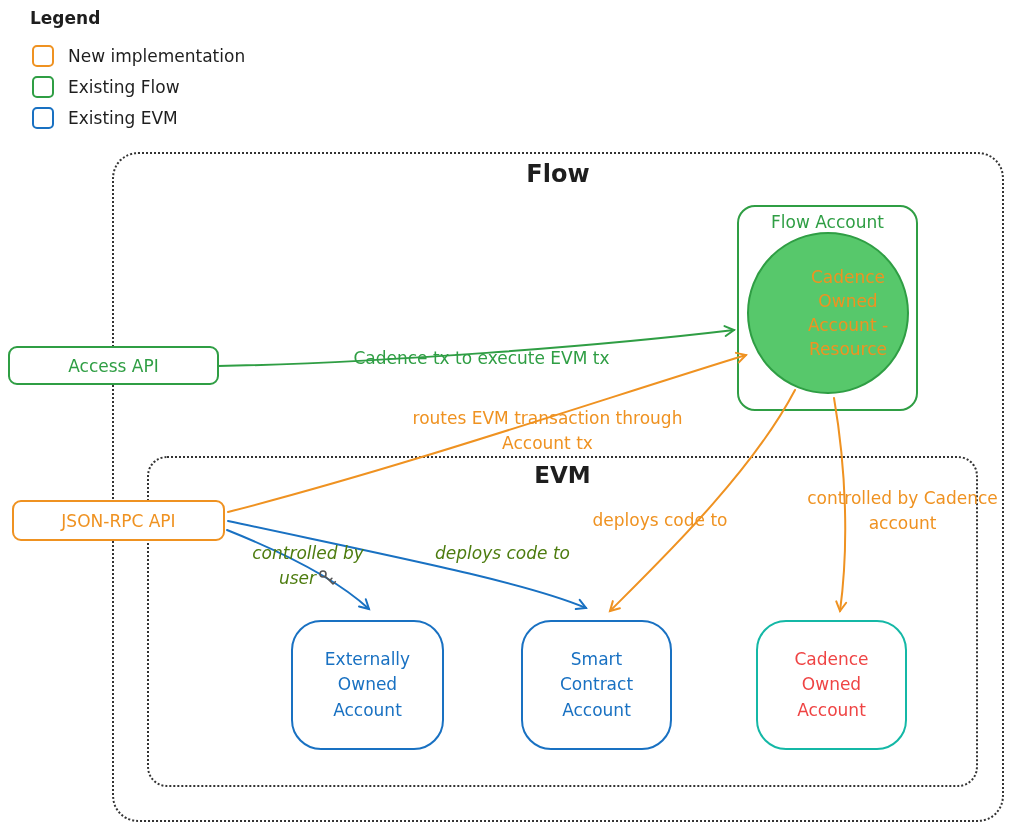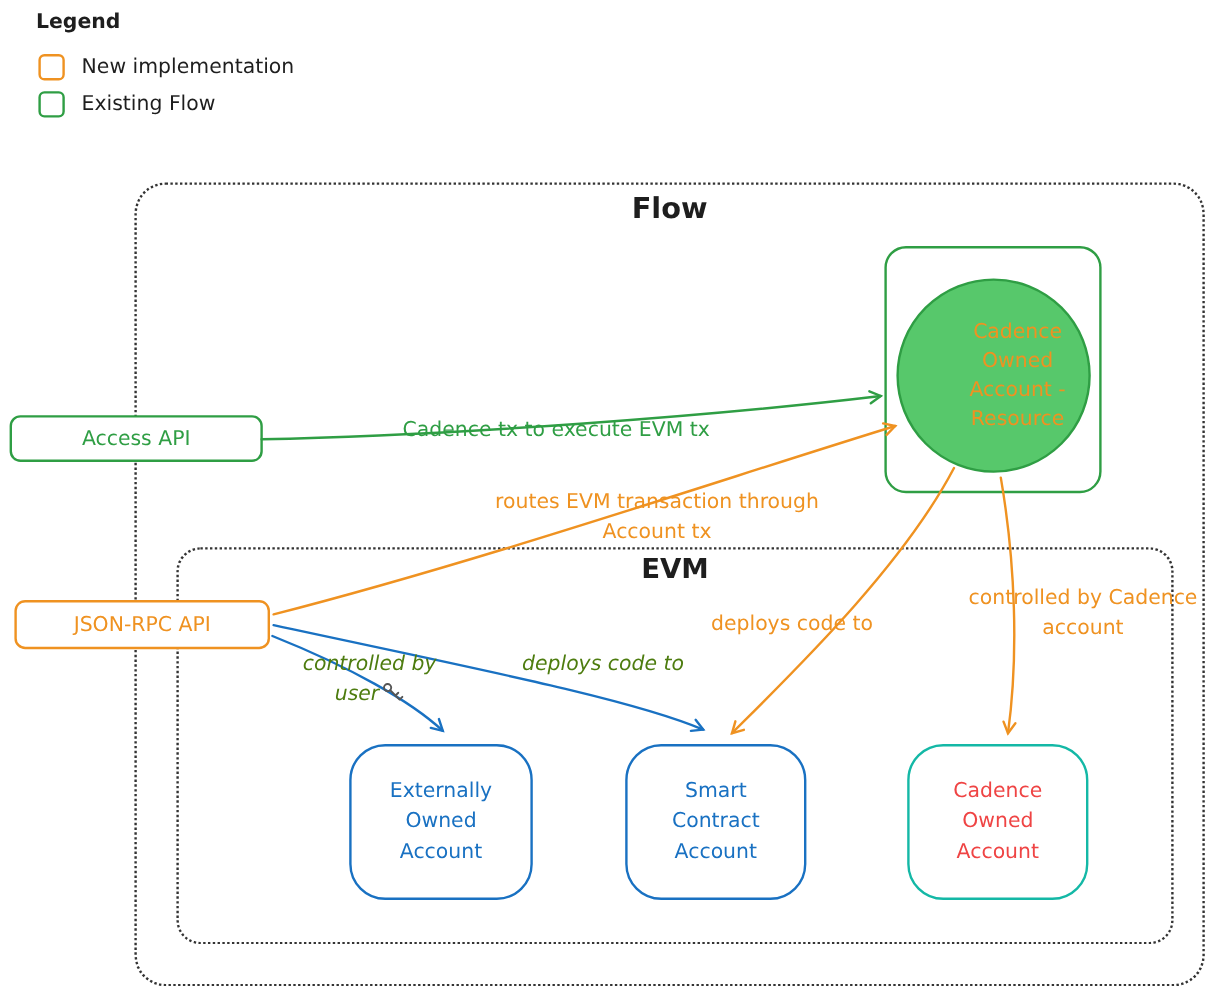--- a/index.html
+++ b/index.html
@@ -52,52 +52,57 @@
   .coa .inner{width:100px;}
 
   
   .arrows{left:0;top:0;width:1013px;height:829px;pointer-events:none;}
 
   
   .edge-label{position:absolute;text-align:center;font-size:17px;line-height:25px;}
   .el-green{color:#2f9e44;}
   .el-orange{color:#ef9221;}
   .el-blue{color:#4d7c0f;font-style:italic;}
-  .cadence-tx-label{left:296px;top:346px;width:335px;}
+  .cadence-tx-label{left:314px;top:346px;width:335px;}
   .routes-label{left:385px;top:406px;width:325px;}
   .deploys-orange-label{left:575px;top:508px;width:170px;}
   .controlled-cadence-label{left:752px;top:486px;width:205px;margin-left:48px;}
   .controlled-user-label{left:243px;top:541px;width:130px;}
   .deploys-blue-label{left:425px;top:541px;width:155px;}
   .key-icon{display:inline-block;vertical-align:-4px;margin-left:2px;}
 </style>
 </head>
 <body>
 
 <div class="abs legend-title">Legend</div>
 <div class="abs legend-rows">
   <div class="legend-row">
     <span class="swatch orange"></span>
     <span class="legend-label">New implementation</span>
   </div>
   <div class="legend-row">
     <span class="swatch green"></span>
     <span class="legend-label">Existing Flow</span>
   </div>
+  <div class="legend-row">
+    <span class="swatch blue"></span>
+    <span class="legend-label">Existing EVM</span>
+  </div>
 </div>
 
 <div class="abs group flow-container">
   <div class="group-title">Flow</div>
 </div>
 
 <div class="abs group evm-container">
   <div class="group-title" style="font-size:23px;top:4px;">EVM</div>
 </div>
 
 <div class="abs flow-account">
+  <div class="flow-account-title">Flow Account</div>
   <div class="coa-circle">
     <div class="coa-circle-label">Cadence Owned Account - Resource</div>
   </div>
 </div>
 
 <div class="abs api-box access-api">
   <span>Access API</span>
 </div>
 
 <div class="abs api-box json-rpc-api">

